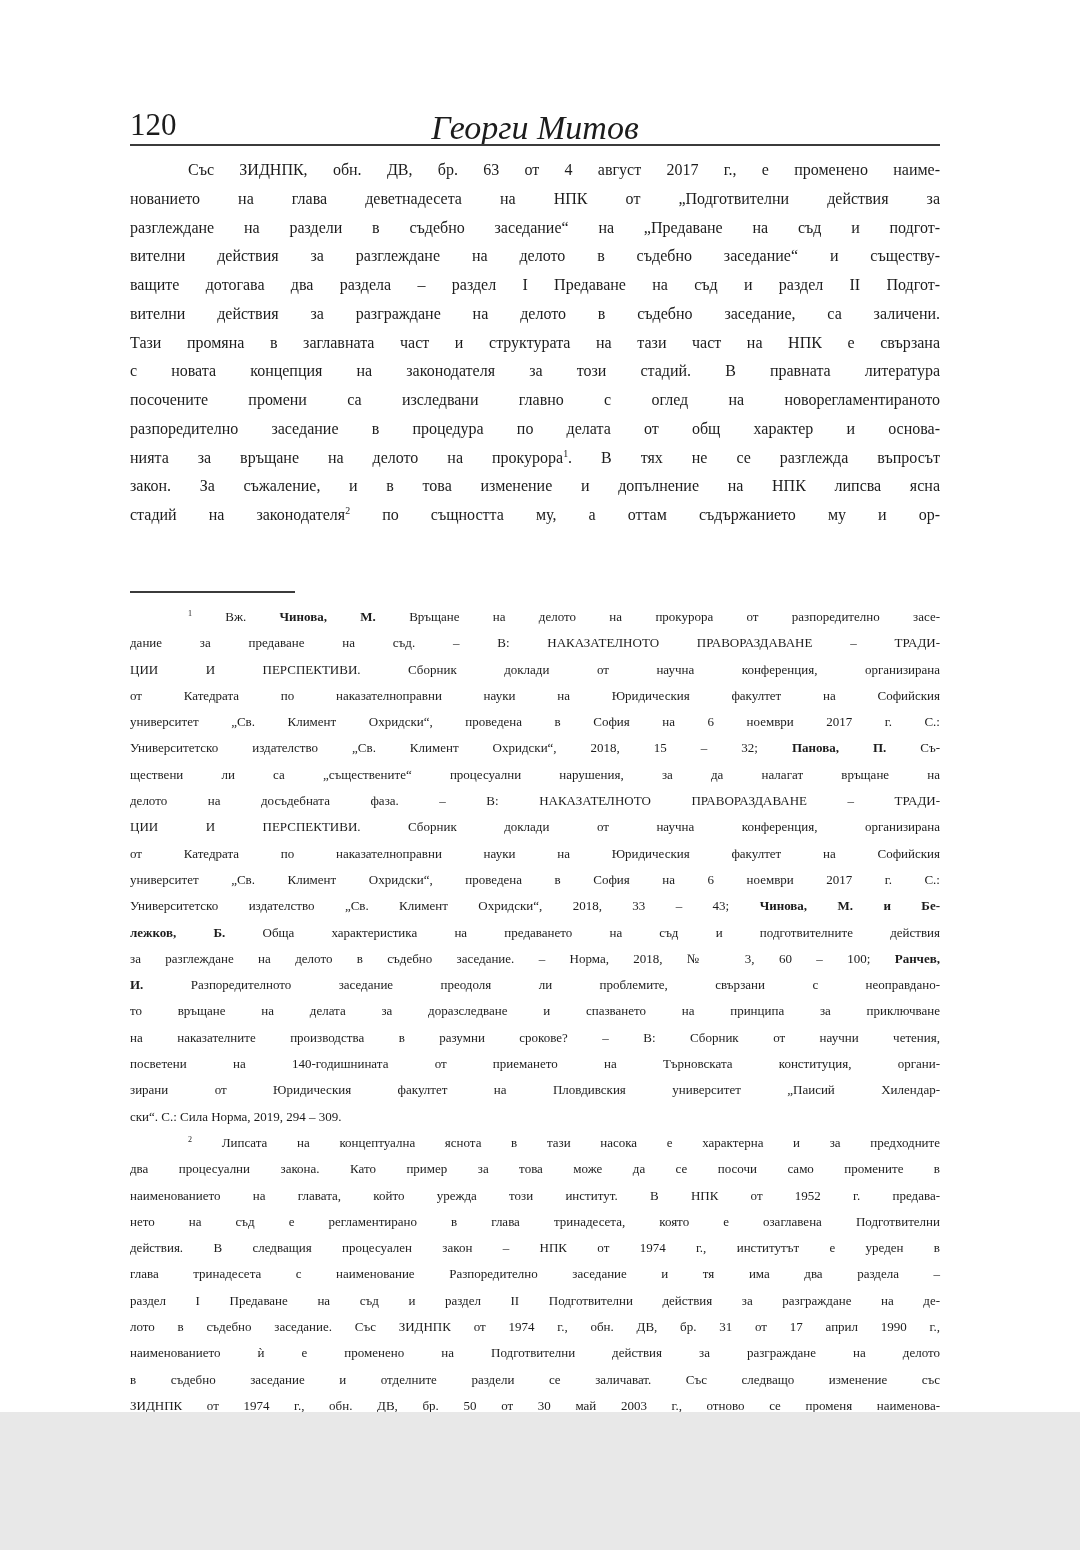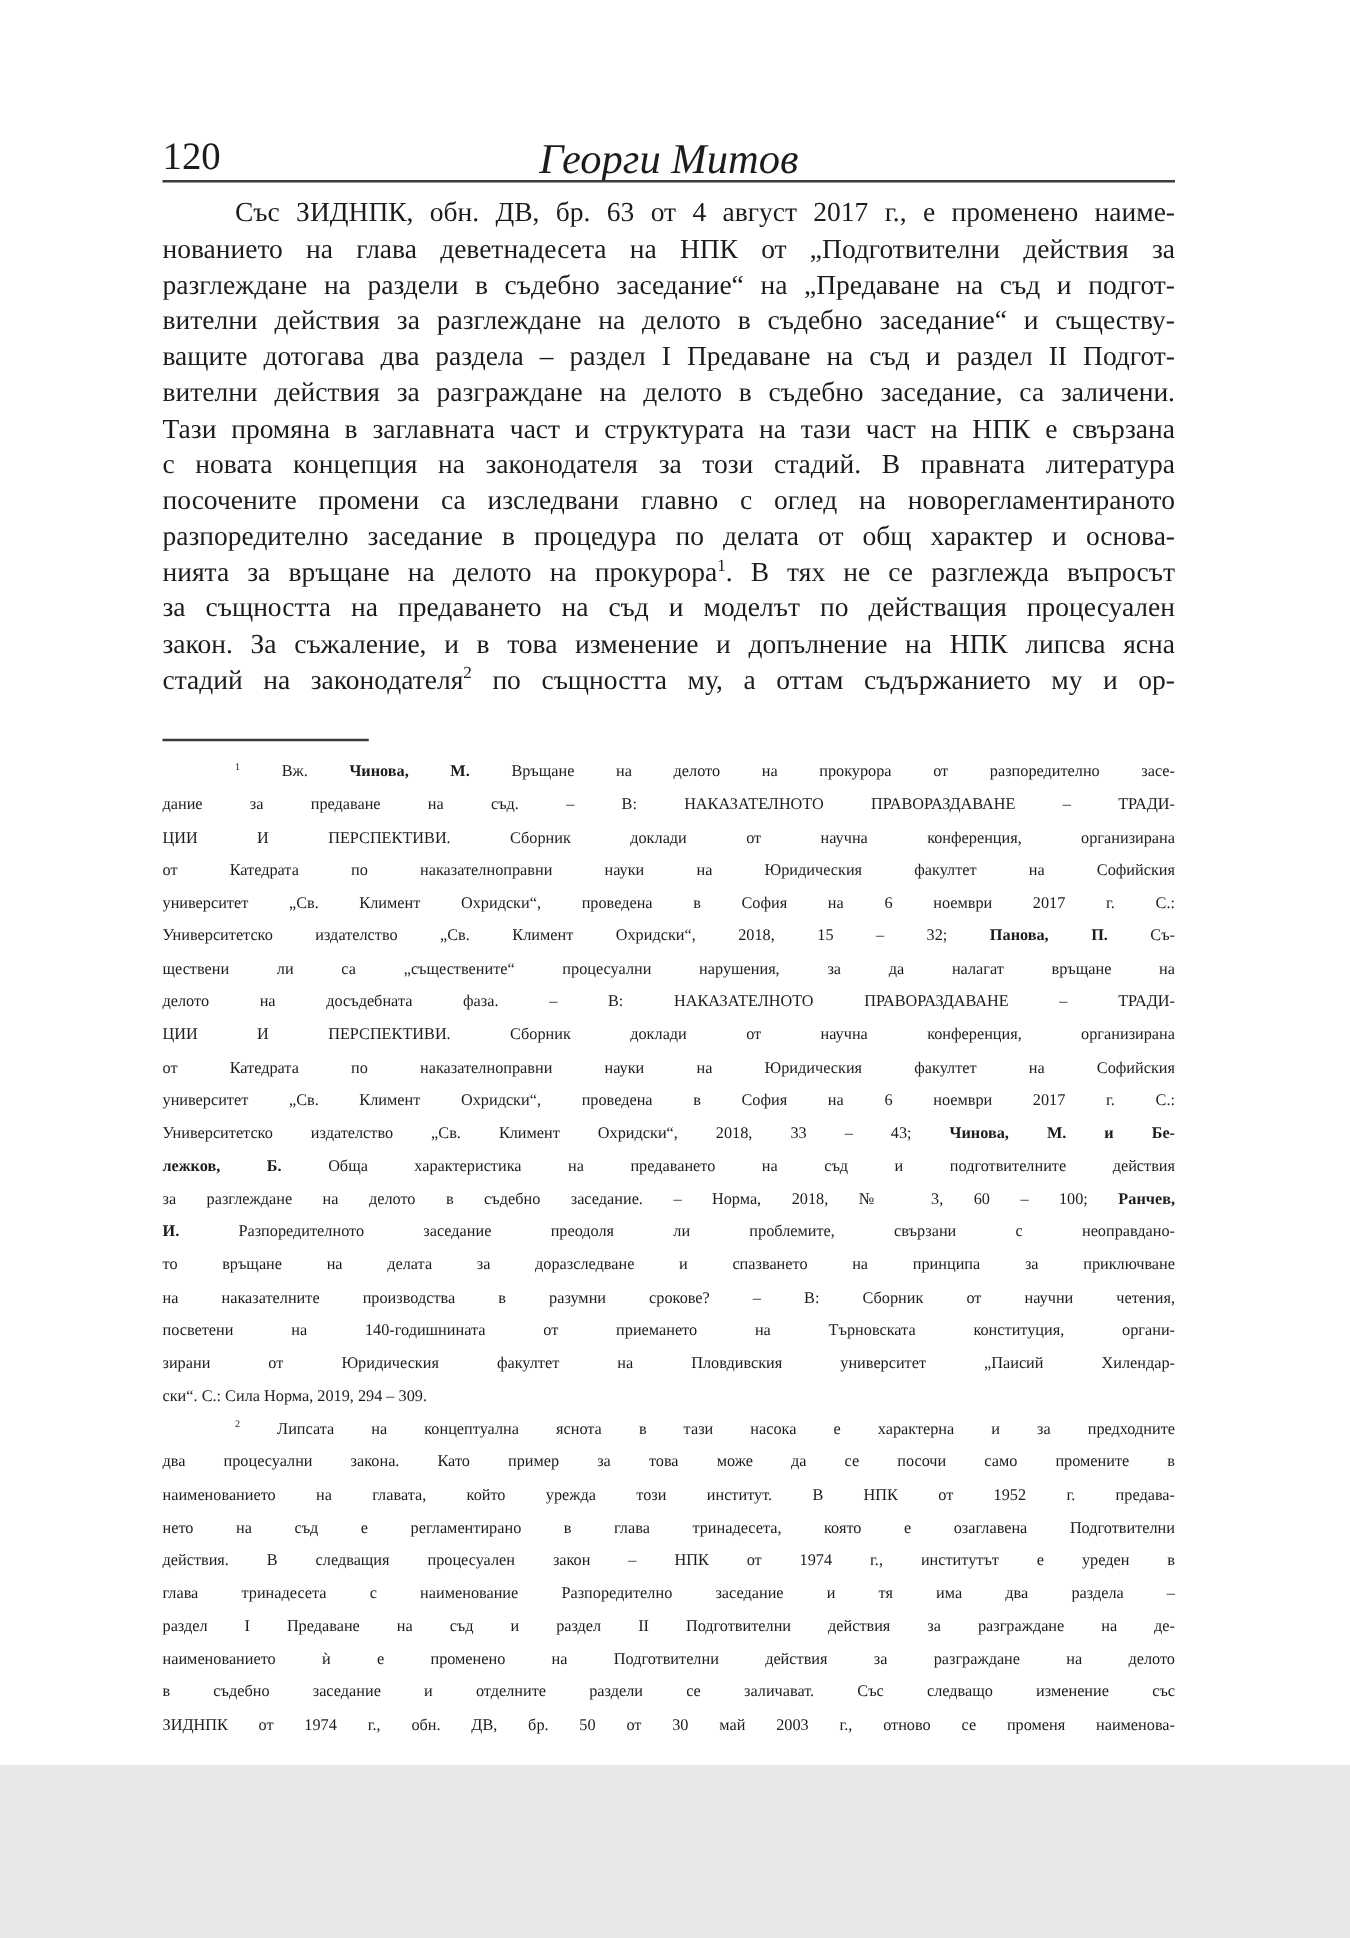--- a/index.html
+++ b/index.html
@@ -24,21 +24,21 @@
   .runhead{
     position:absolute;left:130px;top:113px;width:810px;
     text-align:center;font-style:italic;font-size:34px;line-height:30px;
   }
   .headrule{
     position:absolute;left:130px;top:144px;width:810px;height:0;
     border-top:2.5px solid var(--rule);
   }
   .bodytext{
     position:absolute;left:130px;top:156px;width:810px;
-    font-size:22px;
+    font-size:16px;
   }
   .bodytext .line{line-height:28.75px;}
   .fnrule{
     position:absolute;left:130px;top:591px;width:165px;height:0;
     border-top:2px solid var(--rule);
   }
   .footnotes{
     position:absolute;left:130px;top:604px;width:810px;
     font-size:13px;
   }
@@ -73,21 +73,20 @@
       <div class="line"><span>нованието на глава деветнадесета на НПК от „Подготвителни действия за</span></div>
       <div class="line"><span>разглеждане на раздели в съдебно заседание“ на „Предаване на съд и подгот-</span></div>
       <div class="line"><span>вителни действия за разглеждане на делото в съдебно заседание“ и съществу-</span></div>
       <div class="line"><span>ващите дотогава два раздела – раздел I Предаване на съд и раздел II Подгот-</span></div>
       <div class="line"><span>вителни действия за разграждане на делото в съдебно заседание, са заличени.</span></div>
       <div class="line"><span>Тази промяна в заглавната част и структурата на тази част на НПК е свързана</span></div>
       <div class="line"><span>с новата концепция на законодателя за този стадий. В правната литература</span></div>
       <div class="line"><span>посочените промени са изследвани главно с оглед на новорегламентираното</span></div>
       <div class="line"><span>разпоредително заседание в процедура по делата от общ характер и основа-</span></div>
       <div class="line"><span>нията за връщане на делото на прокурора</span><span class="sup">1</span><span>. В тях не се разглежда въпросът</span></div>
-      <div class="line"><span>за същността на предаването на съд и моделът по действащия процесуален</span></div>
       <div class="line"><span>закон. За съжаление, и в това изменение и допълнение на НПК липсва ясна</span></div>
       <div class="line"><span>стадий на законодателя</span><span class="sup">2</span><span> по същността му, а оттам съдържанието му и ор-</span></div>
     </div>
 
   <div class="fnrule"></div>
 
   <div class="footnotes">
     <div>
         <div class="line indent"><span class="sup">1</span><span> Вж. </span><span class="b">Чинова, М.</span><span> Връщане на делото на прокурора от разпоредително засе-</span></div>
         <div class="line"><span>дание за предаване на съд. – В: НАКАЗАТЕЛНОТО ПРАВОРАЗДАВАНЕ – ТРАДИ-</span></div>
@@ -111,19 +110,20 @@
         <div class="line flush"><span>ски“. С.: Сила Норма, 2019, 294 – 309.</span></div>
       </div>
     <div>
         <div class="line indent"><span class="sup">2</span><span> Липсата на концептуална яснота в тази насока е характерна и за предходните</span></div>
         <div class="line"><span>два процесуални закона. Като пример за това може да се посочи само промените в</span></div>
         <div class="line"><span>наименованието на главата, който урежда този институт. В НПК от 1952 г. предава-</span></div>
         <div class="line"><span>нето на съд е регламентирано в глава тринадесета, която е озаглавена Подготвителни</span></div>
         <div class="line"><span>действия. В следващия процесуален закон – НПК от 1974 г., институтът е уреден в</span></div>
         <div class="line"><span>глава тринадесета с наименование Разпоредително заседание и тя има два раздела –</span></div>
         <div class="line"><span>раздел I Предаване на съд и раздел II Подготвителни действия за разграждане на де-</span></div>
+        <div class="line"><span>лото в съдебно заседание. Със ЗИДНПК от 1974 г., обн. ДВ, бр. 31 от 17 април 1990 г.,</span></div>
         <div class="line"><span>наименованието ѝ е променено на Подготвителни действия за разграждане на делото</span></div>
         <div class="line"><span>в съдебно заседание и отделните раздели се заличават. Със следващо изменение със</span></div>
         <div class="line"><span>ЗИДНПК от 1974 г., обн. ДВ, бр. 50 от 30 май 2003 г., отново се променя наименова-</span></div>
       </div>
   </div>
 
 </div>
 
 </body></html>

